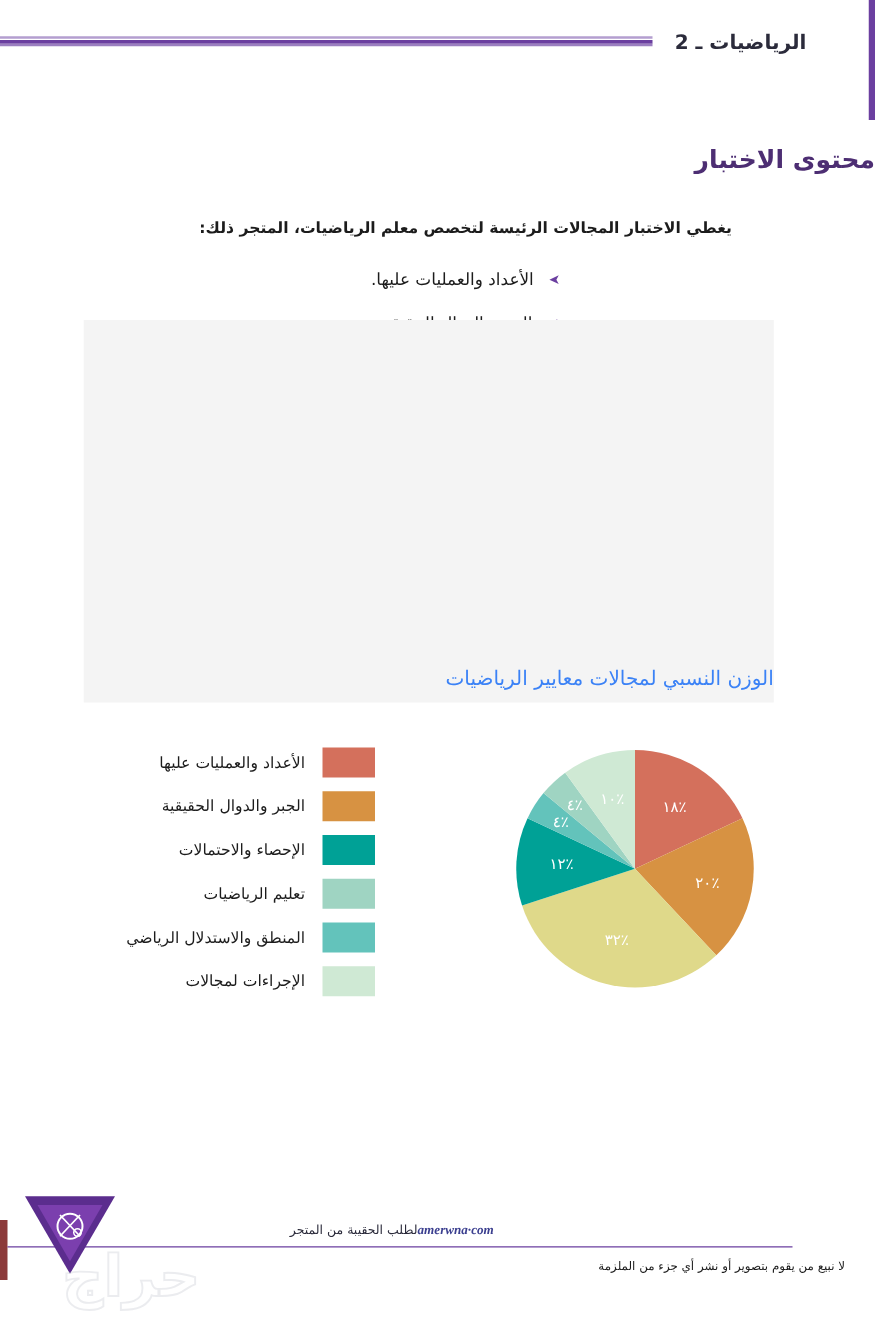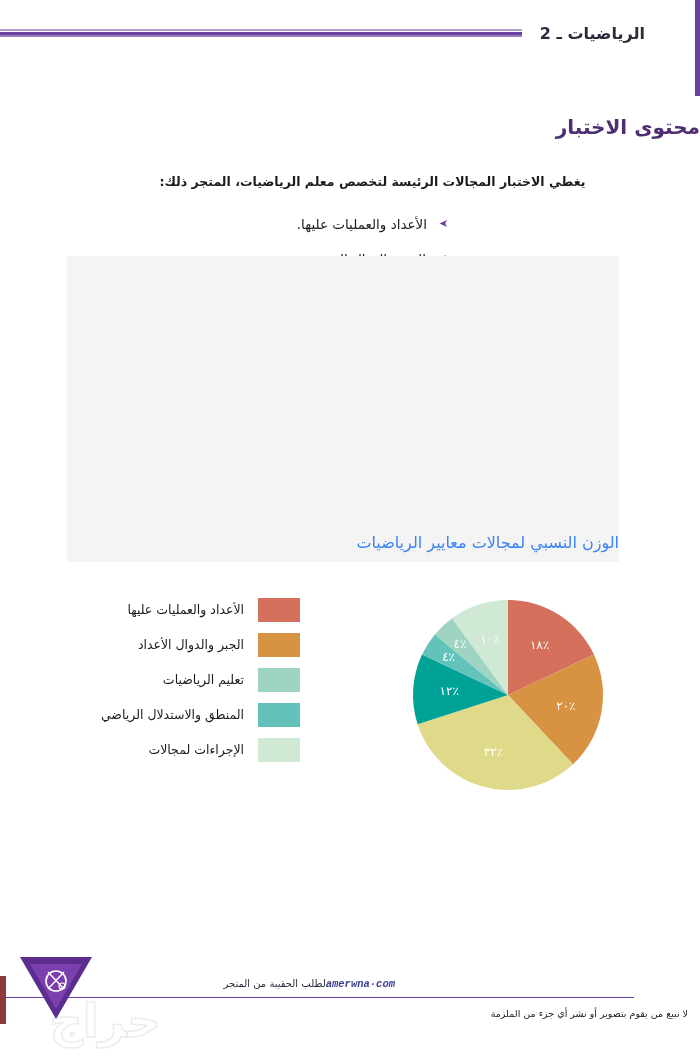--- a/index.html
+++ b/index.html
@@ -199,39 +199,39 @@
     position: absolute;
     right: 300px;
     bottom: 69px;
     font-size: 10px;
     color: #2b2b3b;
     display: flex;
     flex-direction: row;
     align-items: baseline;
   }
   .footer-site {
-    font-family: Liberation Mono, monospace;
+    font-family: Liberation Serif, serif;
     font-style: italic;
     font-weight: bold;
     font-size: 10.5px;
     color: #3b3f8f;
     direction: ltr;
     margin-right: 5px;
   }
   .footer-rule {
     position: absolute;
     left: 6px;
     right: 66px;
     bottom: 61px;
     height: 1.5px;
     background: #6b3fa0;
   }
   .footer-disclaimer {
     position: absolute;
-    right: 12px;
+    right: 24px;
     bottom: 40px;
     font-size: 9.5px;
     color: #1c1c1c;
     direction: rtl;
   }
 
   
   .brand-logo {
     position: absolute;
     left: 18px;
@@ -312,21 +312,25 @@
 
 <div class="chart-title">الوزن النسبي لمجالات معايير الرياضيات</div>
 
 <div class="legend">
   <div class="legend-row">
     <span class="legend-swatch" style="background: rgb(212, 112, 92);"></span>
     <span class="legend-label">الأعداد والعمليات عليها</span>
   </div>
   <div class="legend-row">
     <span class="legend-swatch" style="background: rgb(215, 146, 66);"></span>
-    <span class="legend-label">الجبر والدوال الأعداد</span>
+    <span class="legend-label">الجبر والدوال الحقيقية</span>
+  </div>
+  <div class="legend-row">
+    <span class="legend-swatch" style="background: rgb(0, 161, 150);"></span>
+    <span class="legend-label">الإحصاء والاحتمالات</span>
   </div>
   <div class="legend-row">
     <span class="legend-swatch" style="background: rgb(159, 212, 194);"></span>
     <span class="legend-label">تعليم الرياضيات</span>
   </div>
   <div class="legend-row">
     <span class="legend-swatch" style="background: rgb(99, 195, 187);"></span>
     <span class="legend-label">المنطق والاستدلال الرياضي</span>
   </div>
   <div class="legend-row">

